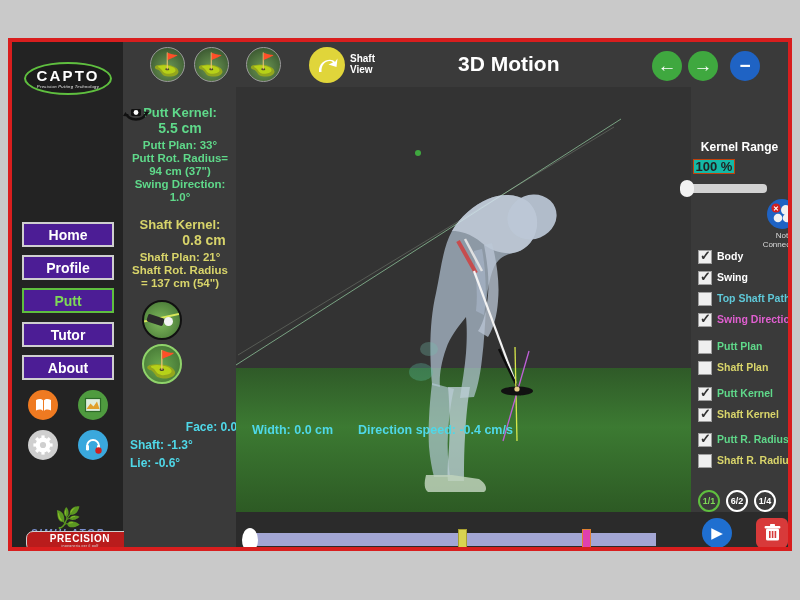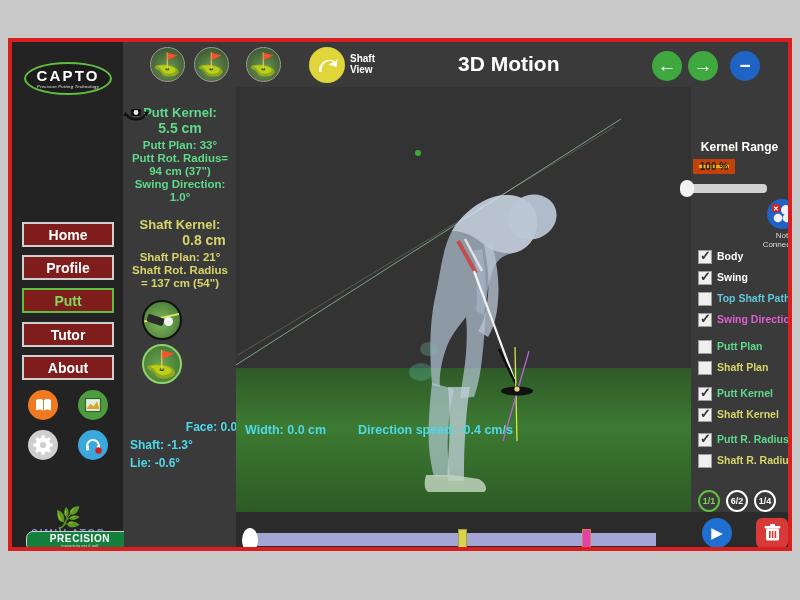--- a/index.html
+++ b/index.html
@@ -36,21 +36,21 @@
     font-size: 15px; font-weight: bold; color: #fff;
     letter-spacing: 2.2px; line-height: 1;
     font-family: "Liberation Sans", sans-serif;
   }
   #logo-capto .small {
     font-size: 4.2px; color: #e8e8e8; letter-spacing: .3px;
     margin-top: 1px; font-style: italic;
   }
   .nav-btn {
     position: absolute; left: 10px; width: 92px; height: 25px;
-    background: #7f1d1d; border: 2px solid #cfcfcf;
+    background: #4c1d95; border: 2px solid #cfcfcf;
     color: #fff; font-size: 14px; font-weight: bold;
     display: flex; align-items: center; justify-content: center;
     cursor: pointer;
   }
   .nav-btn.active { border-color: #5fbf3f; color: #7ed957; }
   .sb-icon {
     position: absolute; width: 30px; height: 30px; border-radius: 50%;
     display: flex; align-items: center; justify-content: center;
     font-size: 15px; color: #fff; cursor: pointer;
   }
@@ -60,21 +60,21 @@
   }
   #sb-logo-sim .glyph { font-size: 21px; line-height: 20px; color: #7ed957; }
   #sb-logo-sim .word {
     font-size: 10px; font-weight: bold; color: #7a8fd0;
     letter-spacing: 1.8px; font-style: italic;
   }
   #logo-precision {
     position: absolute; left: 14px; top: 489px;
     width: 108px; height: 20px;
     border: 1px solid #cfcfcf; border-radius: 7px;
-    background: #15803d;
+    background: #b91c1c;
     display: flex; flex-direction: column;
     align-items: center; justify-content: center;
   }
   #logo-precision .p1 {
     font-size: 10px; font-weight: bold; color: #fff; letter-spacing: .6px; line-height: 10px;
   }
   #logo-precision .p2 { font-size: 3.6px; color: #ddd; letter-spacing: .2px; }
 
   
   #datapanel {
@@ -137,23 +137,23 @@
     position: absolute; top: 9px; width: 30px; height: 30px; border-radius: 50%;
     display: flex; align-items: center; justify-content: center;
     font-size: 19px; color: #fff; font-weight: bold; cursor: pointer;
   }
   #kernel-range-title {
     position: absolute; left: 679px; top: 98px; width: 97px;
     text-align: center; font-size: 12px; font-weight: bold; color: #fff;
   }
   #kr-value {
     position: absolute; left: 681px; top: 117px;
-    width: 42px; height: 15px; background: #eab308;
-    border: 6px solid #c2410c;
-    font-size: 10px; color: #222; font-weight: bold;
+    width: 42px; height: 15px; background: #14b8a6;
+    border: 1px solid #c2410c;
+    font-size: 13px; color: #222; font-weight: bold;
     display: flex; align-items: center; justify-content: center;
   }
   #kr-track {
     position: absolute; left: 673px; top: 142px;
     width: 82px; height: 9px; background: #d2d2d2; border-radius: 4px;
   }
   #kr-thumb {
     position: absolute; left: 668px; top: 138px;
     width: 14px; height: 17px; background: #f2f2f2; border-radius: 7px;
     cursor: pointer;
@@ -388,21 +388,21 @@
       <line x1="238" y1="184" x2="281" y2="300" stroke="#f2f2f2" stroke-width="2.2"></line>
 
       <g transform="translate(281,302)">
         <line x1="-18" y1="-40" x2="4" y2="6" stroke="#0c0c0c" stroke-width="2.4"></line>
         <line x1="-2" y1="-42" x2="0" y2="52" stroke="#d8e84a" stroke-width="1.3"></line>
         <line x1="12" y1="-38" x2="-14" y2="52" stroke="#c060d8" stroke-width="1.3"></line>
         <ellipse cx="0" cy="2" rx="16" ry="4.5" fill="#111"></ellipse>
         <circle cx="0" cy="0" r="2.6" fill="#e8d08a"></circle>
       </g>
     </svg>
-    <div style="position:absolute;left:9px;top:336px;font-size:12.5px;font-weight:bold;color:#4fd8e8;">Width: 0.0 cm</div>
+    <div style="position:absolute;left:16px;top:336px;font-size:12.5px;font-weight:bold;color:#4fd8e8;">Width: 0.0 cm</div>
     <div style="position:absolute;left:122px;top:336px;font-size:12.5px;font-weight:bold;color:#4fd8e8;">Direction speed: -0.4 cm/s</div>
   </div>
 
   <div id="rightpanel"></div>
 
   <div class="nav-circ" style="left:640px; background:#3fa83f;">
     <span>←</span>
   </div>
   <div class="nav-circ" style="left:676px; background:#3fa83f;">
     <span>→</span>

